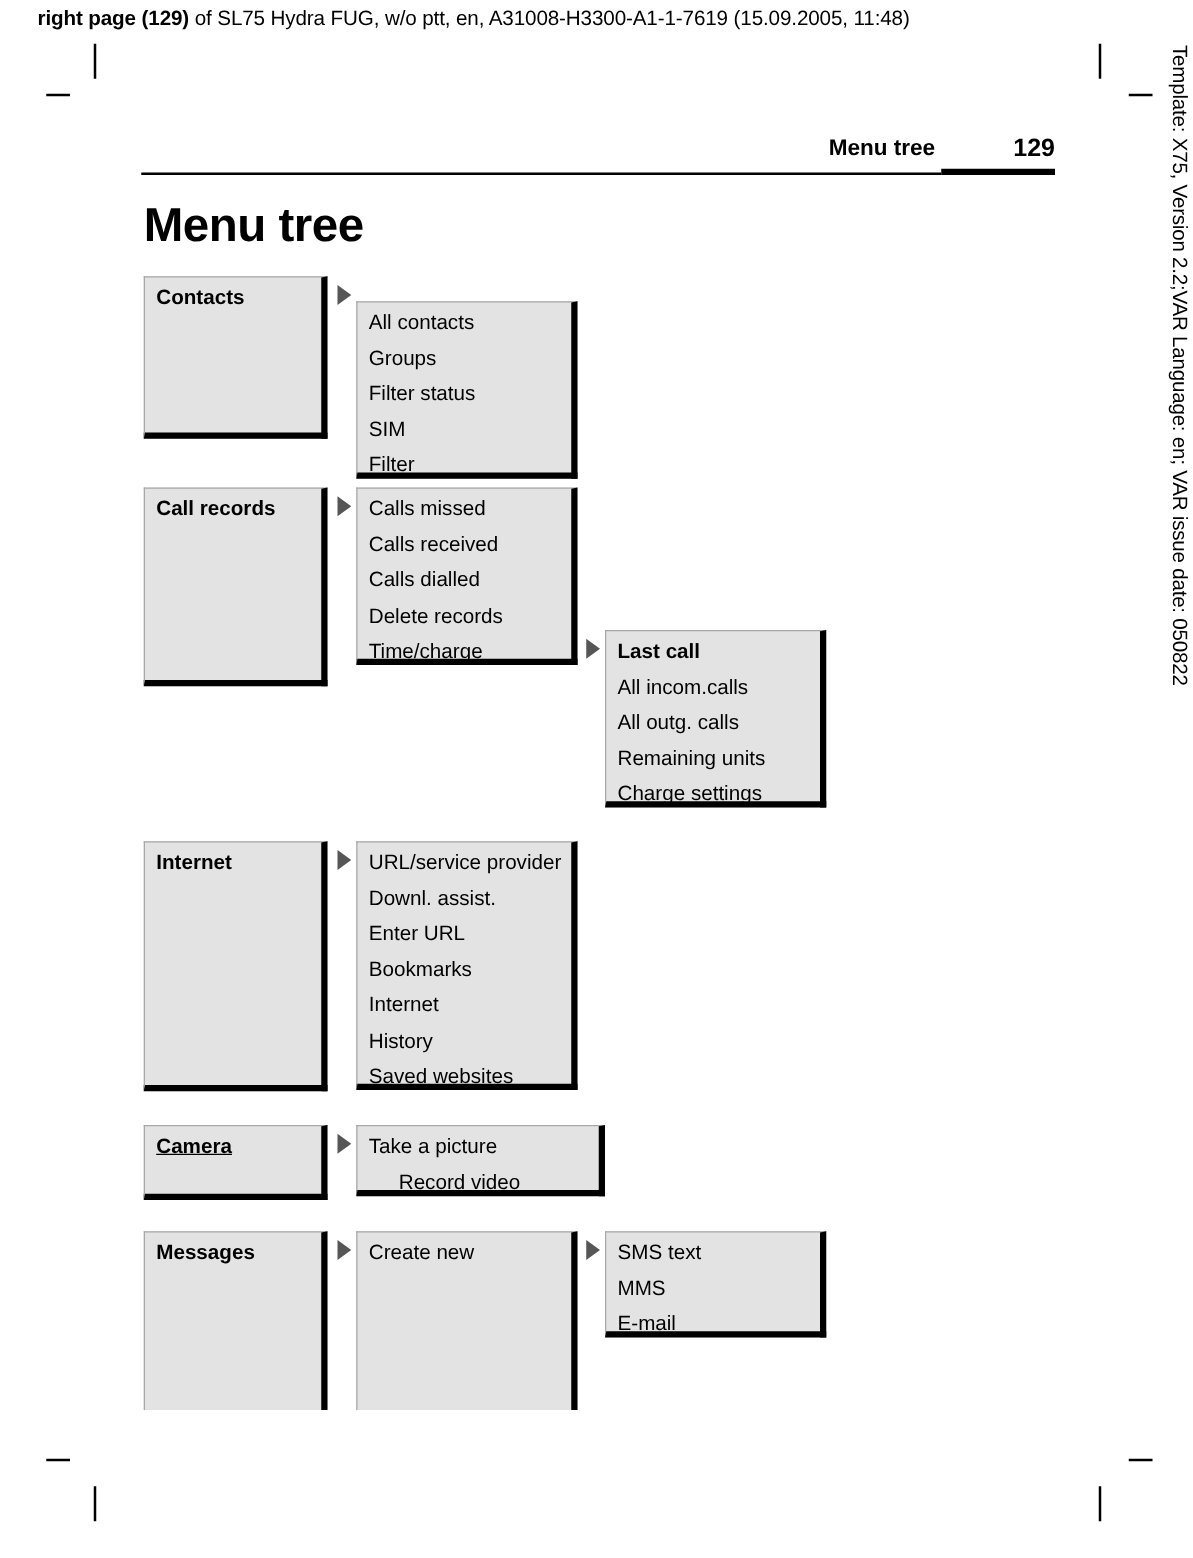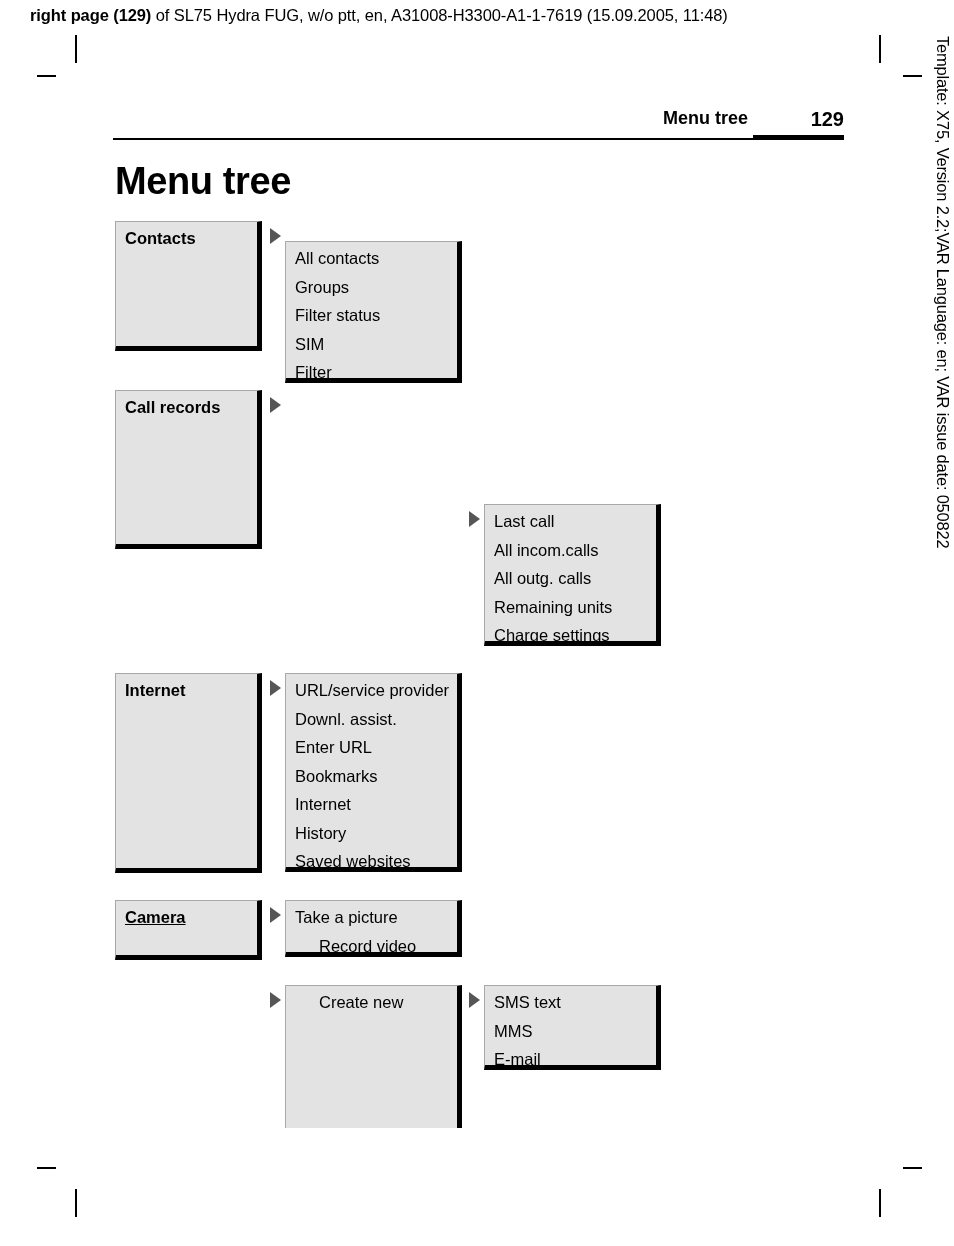--- a/index.html
+++ b/index.html
@@ -180,23 +180,30 @@
     <div class="b-label" style="top:35.5px;">Groups</div>
     <div class="b-label" style="top:64px;">Filter status</div>
     <div class="b-label" style="top:92.5px;">SIM</div>
     <div class="b-label" style="top:121px;">Filter</div>
   </div>
 
   <div class="box lvl1" style="left:115px; top:390px; width:147px; height:159px;">
     <div class="b-label" style="top:7px;">Call records</div>
   </div>
   <div class="arrow" style="left:270px; top:397px;"></div>
+  <div class="box lvl2" style="left:285px; top:390px; width:177px; height:142px;">
+    <div class="b-label" style="top:7px;">Calls missed</div>
+    <div class="b-label" style="top:35.5px;">Calls received</div>
+    <div class="b-label" style="top:64px;">Calls dialled</div>
+    <div class="b-label" style="top:92.5px;">Delete records</div>
+    <div class="b-label" style="top:121px;">Time/charge</div>
+  </div>
   <div class="arrow" style="left:469px; top:511px;"></div>
   <div class="box lvl3" style="left:484px; top:504px; width:177px; height:142px;">
-    <div class="b-label" style="top:7px;">Last call</div>
+    <div class="b-label" style="top:7px;font-weight:bold;">Last call</div>
     <div class="b-label" style="top:35.5px;">All incom.calls</div>
     <div class="b-label" style="top:64px;">All outg. calls</div>
     <div class="b-label" style="top:92.5px;">Remaining units</div>
     <div class="b-label" style="top:121px;">Charge settings</div>
   </div>
 
   <div class="box lvl1" style="left:115px; top:673px; width:147px; height:200px;">
     <div class="b-label" style="top:7px;">Internet</div>
   </div>
   <div class="arrow" style="left:270px; top:680px;"></div>
@@ -207,28 +214,31 @@
     <div class="b-label" style="top:92.5px;">Bookmarks</div>
     <div class="b-label" style="top:121px;">Internet</div>
     <div class="b-label" style="top:149.5px;">History</div>
     <div class="b-label" style="top:178px;">Saved websites</div>
   </div>
 
   <div class="box lvl1" style="left:115px; top:900px; width:147px; height:60px;">
     <div class="b-label" style="top:7px;text-decoration:underline;">Camera</div>
   </div>
   <div class="arrow" style="left:270px; top:907px;"></div>
-  <div class="box lvl2" style="left:285px; top:900px; width:177px; height:57px;">
+  <div class="box lvl2" style="left:285px; top:900px; width:199px; height:57px;">
     <div class="b-label" style="top:7px;">Take a picture</div>
     <div class="b-label" style="top:35.5px;margin-left:24px;">Record video</div>
   </div>
 
+  <div class="box lvl1 clipped" style="left:115px; top:985px; width:147px; height:143px;">
+    <div class="b-label" style="top:7px;">Messages</div>
+  </div>
   <div class="arrow" style="left:270px; top:992px;"></div>
   <div class="box lvl2 clipped" style="left:285px; top:985px; width:177px; height:143px;">
-    <div class="b-label" style="top:7px;margin-left:24px;">Create new</div>
+    <div class="b-label" style="top:7px;">Create new</div>
   </div>
   <div class="arrow" style="left:469px; top:992px;"></div>
   <div class="box lvl3" style="left:484px; top:985px; width:177px; height:85px;">
     <div class="b-label" style="top:7px;">SMS text</div>
     <div class="b-label" style="top:35.5px;">MMS</div>
     <div class="b-label" style="top:64px;">E-mail</div>
   </div>
 
 </div>
 

